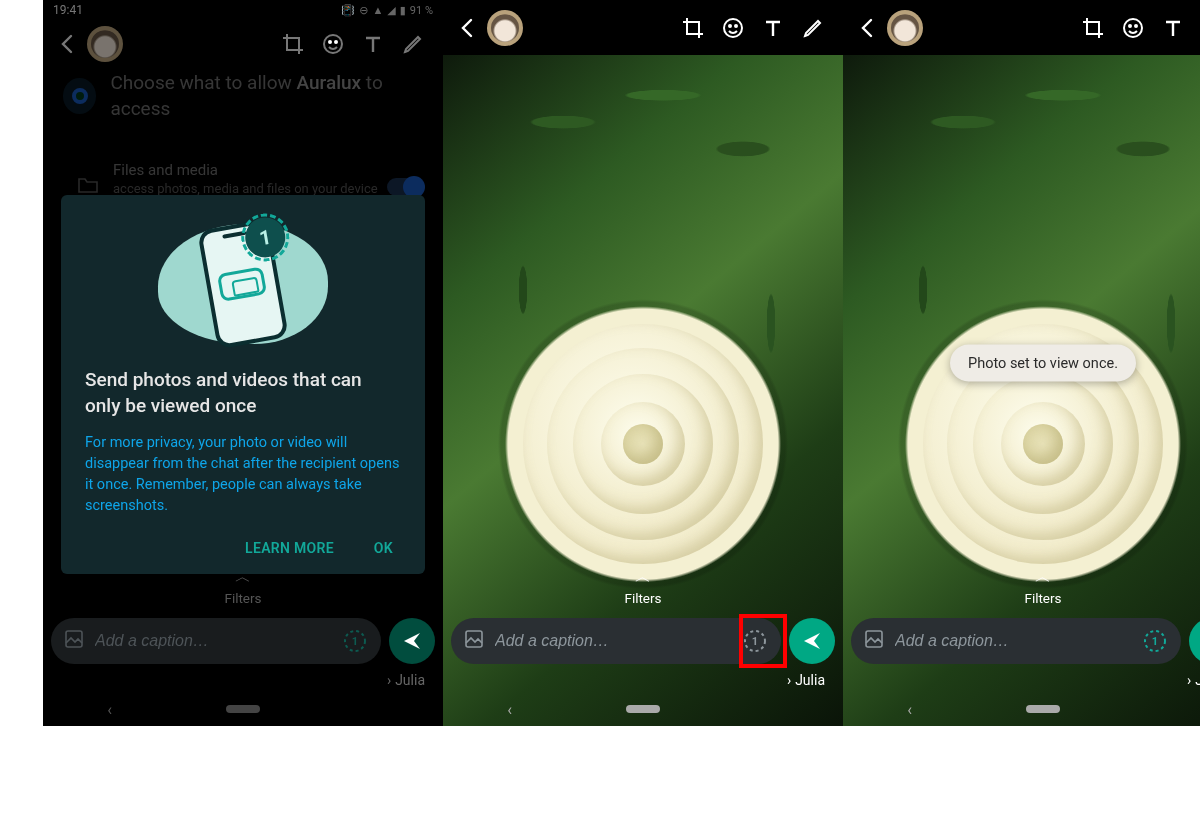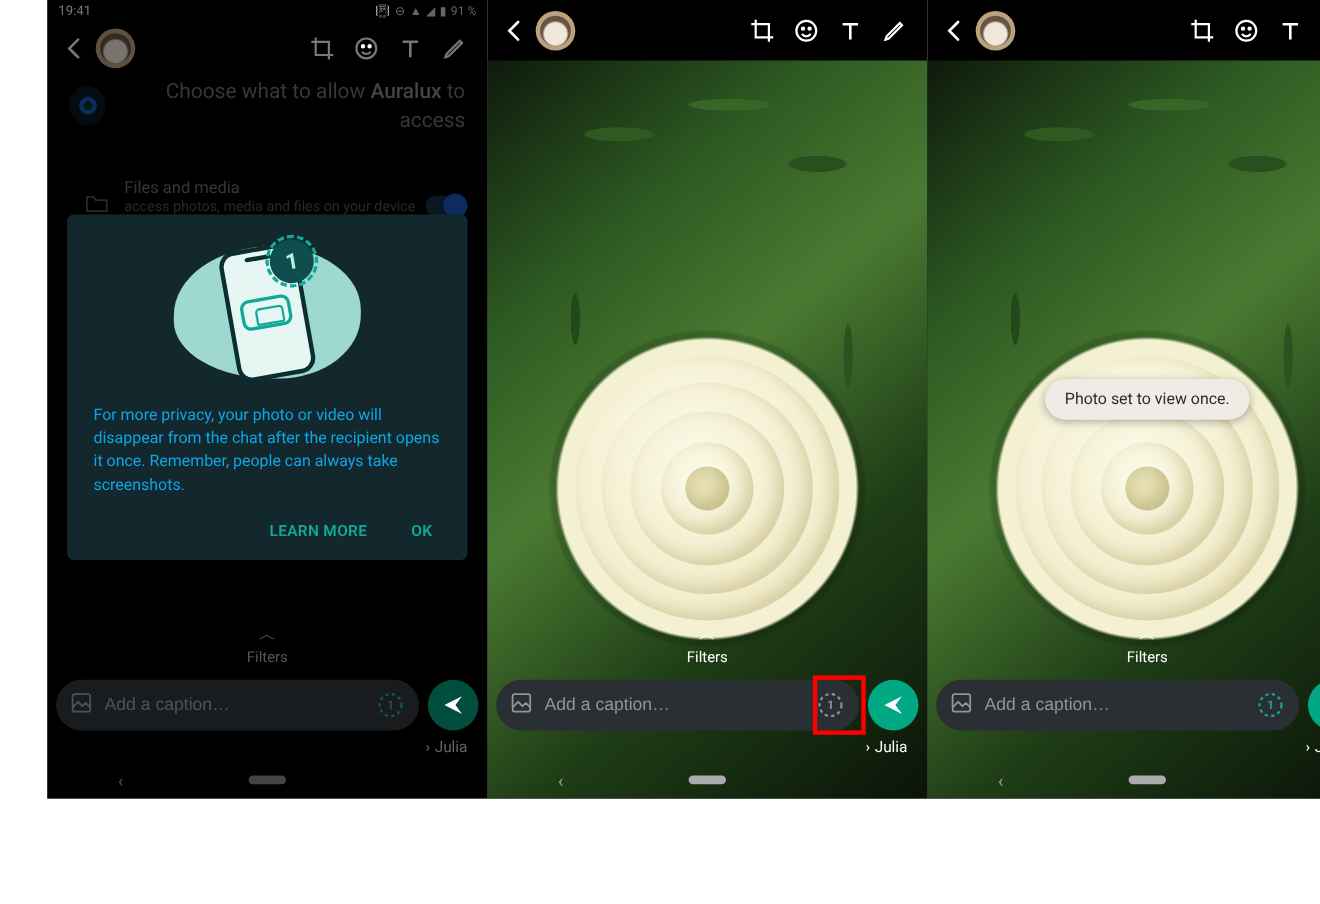--- a/index.html
+++ b/index.html
@@ -18,21 +18,21 @@
   .tb-icon svg { stroke:#fff; fill:none; stroke-width:2; }
 
   
   .status { position:absolute; top:0; left:0; right:0; height:20px; display:flex; align-items:center; padding:0 10px; font-size:12px; color:#777; z-index:11;}
   .status .st-spacer{flex:1;}
   .status .st-ico{margin-left:4px;color:#666;font-size:11px;}
 
   
   .p1-dim { position:absolute; inset:0; background:rgba(0,0,0,0.6); z-index:5; }
   .p1-content { position:absolute; top:70px; left:20px; right:20px; color:#666; z-index:2;}
-  .p1-title { font-size:19px; color:#888; margin-left:60px; line-height:1.35;text-align:right;}
+  .p1-title { font-size:19px; color:#888; margin-left:60px; line-height:1.35;}
   .p1-title b{color:#aaa;font-weight:500;}
   .p1-row { display:flex; align-items:flex-end; margin-top:40px; }
   .p1-row-ico { width:50px; display:flex; justify-content:center; padding-top:4px;}
   .p1-row-text { flex:1; }
   .p1-row-text .t1 { color:#888; font-size:15px; }
   .p1-row-text .t2 { color:#666; font-size:13px; margin-top:2px;}
   .p1-toggle { width:36px; height:18px; border-radius:9px; background:#1f3a5f; position:relative; margin-top:6px;}
   .p1-toggle::after{content:"";position:absolute;right:-2px;top:-2px;width:22px;height:22px;border-radius:50%;background:#1f6feb;}
 
   .card { position:absolute; left:18px; right:18px; top:195px; background:#12282c; border-radius:6px; padding:24px 24px 18px 24px; z-index:20; color:#e6e6e6;}
@@ -51,21 +51,21 @@
 
   
   .filters { position:absolute; bottom:120px; left:0; right:0; text-align:center; color:#fff; z-index:8; font-size:13.5px;}
   .filters .chev { font-size:16px; display:block; margin-bottom:2px;}
   .panel.dimmed .filters{color:#555;}
 
   
   .caption-row { position:absolute; bottom:62px; left:8px; right:8px; display:flex; align-items:center; gap:8px; z-index:8;}
   .caption-pill { flex:1; height:46px; background:#2a2f33; border-radius:23px; display:flex; align-items:center; padding:0 12px; gap:10px;}
   .caption-pill .ic{color:#8d969c;}
-  .caption-pill input{flex:1;background:transparent;border:0;outline:0;color:#d0d5d9;font-size:16px;}
+  .caption-pill input{flex:1;background:transparent;border:0;outline:0;color:#d0d5d9;font-size:16px;font-style:italic;}
   .caption-pill input::placeholder{color:#8d969c;}
   .view-once { width:28px; height:28px; display:flex; align-items:center; justify-content:center; color:#8d969c;}
   .view-once.active{color:#12a899;}
   .send-btn{ width:46px; height:46px; border-radius:50%; background:#00a884; display:flex; align-items:center; justify-content:center; cursor:pointer;}
   .send-btn svg{fill:#fff;}
   .highlight-box{position:absolute; border:4px solid #f00; pointer-events:none; z-index:9;}
 
   .panel.dimmed .caption-pill{background:#191c1e;}
   .panel.dimmed .caption-pill input::placeholder,
   .panel.dimmed .caption-pill .ic{color:#4d5357;}
@@ -182,20 +182,21 @@
     <div class="p1-dim"></div>
 
     <div class="card">
       <div class="card-illus">
         <div class="illus-blob"></div>
         <div class="illus-phone">
             <div class="illus-bubble"></div>
             <div class="illus-1">1</div>
           </div>
       </div>
+      <h2>Send photos and videos that can only be viewed once</h2>
       <p>For more privacy, your photo or video will disappear from the chat after the recipient opens it once. Remember, people can always take screenshots.</p>
       <div class="card-actions">
         <span>LEARN MORE</span>
         <span>OK</span>
       </div>
     </div>
 
     <div class="filters">
       <span class="chev">︿</span>
       <span>Filters</span>

